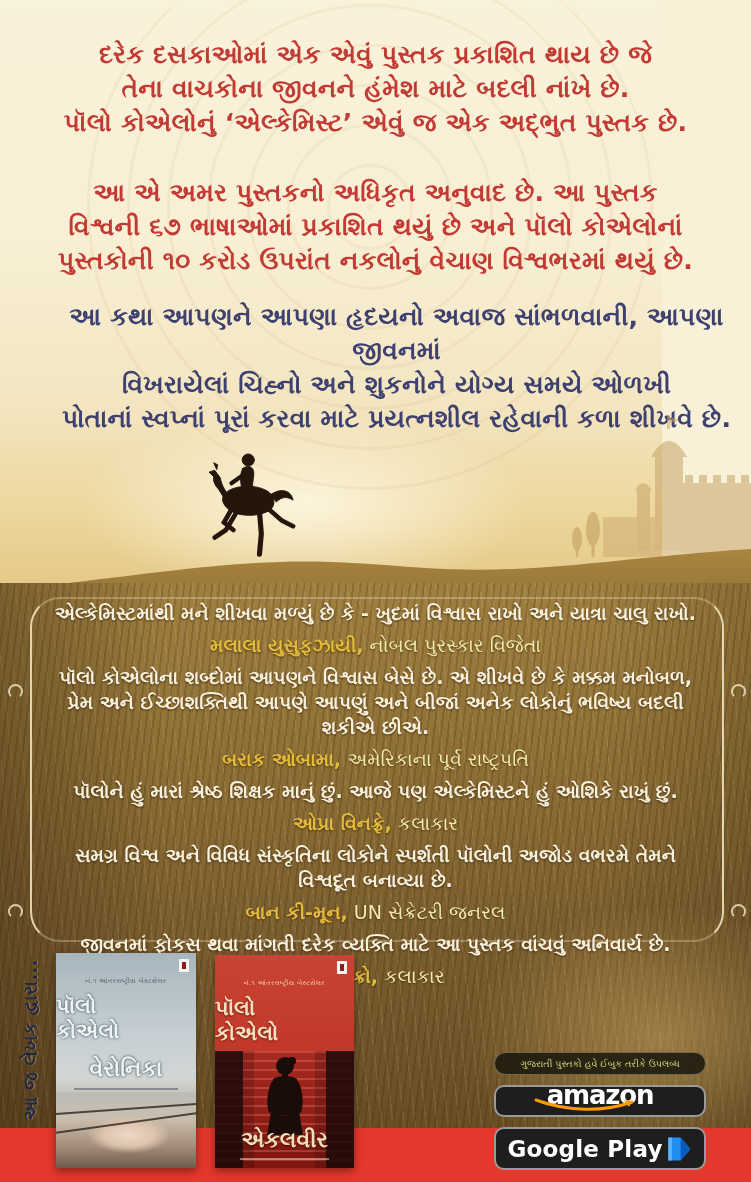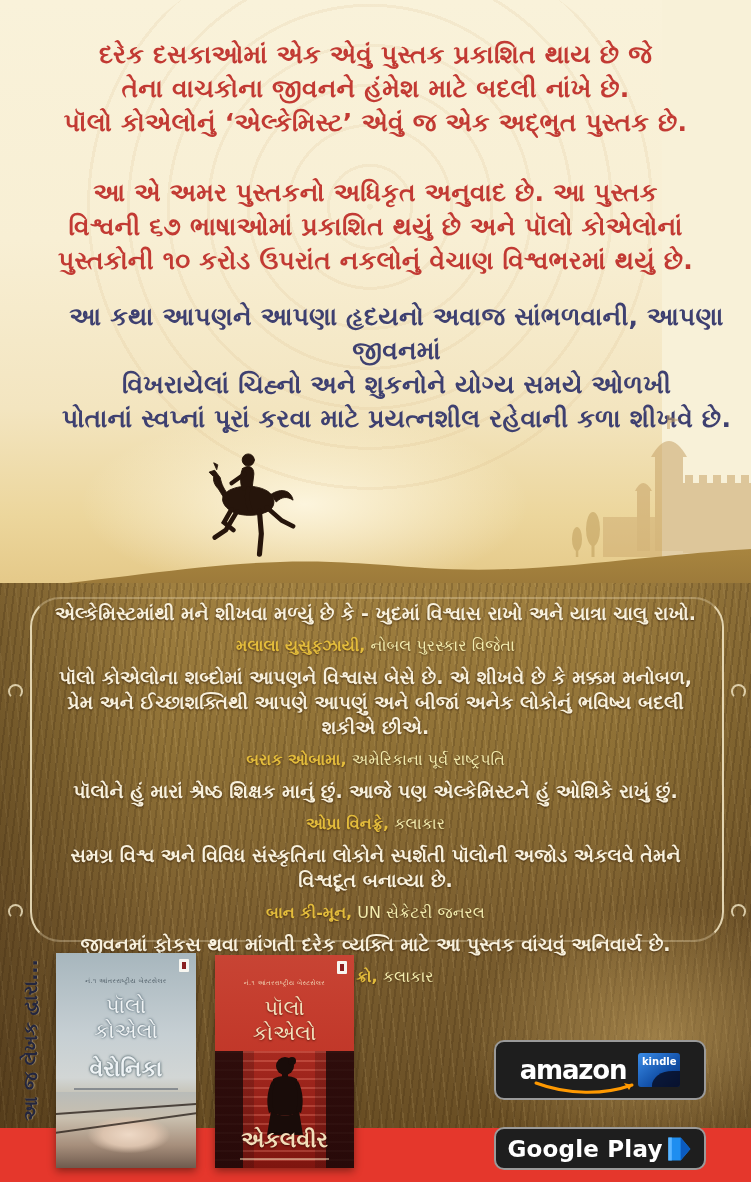--- a/index.html
+++ b/index.html
@@ -46,21 +46,21 @@
   .curl{
     position:absolute;width:11px;height:11px;border-radius:50%;
     border:2px solid rgba(246,234,200,.8);border-bottom-color:transparent;
   }
   .testimonials{
     position:absolute;left:44px;top:601px;width:663px;
     display:flex;flex-direction:column;gap:7px;text-align:center;
   }
   .quote{color:#f8f1dd;font-size:19px;line-height:25px;font-weight:bold;
     text-shadow:0 1px 2px rgba(60,35,8,.85);}
-  .attr{font-size:16px;line-height:25px;}
+  .attr{font-size:19px;line-height:25px;}
   .attr .name{color:#e3bc3c;font-weight:bold;text-shadow:0 1px 2px rgba(60,35,8,.75);}
   .attr .role{color:#f3ecae;text-shadow:0 1px 2px rgba(60,35,8,.7);}
   
   .red-band{position:absolute;left:0;top:1128px;width:751px;height:54px;background:#e5372c;}
   
   .side-note{
     position:absolute;left:-66px;top:1027px;width:196px;height:26px;text-align:center;
     transform:rotate(-90deg);font-weight:bold;font-size:19px;color:#23263f;
     text-shadow:0 1px 1px rgba(255,240,200,.4);
   }
@@ -68,21 +68,21 @@
   .book{position:absolute;box-shadow:0 3px 8px rgba(20,10,0,.45);overflow:hidden;}
   .book1{left:56px;top:953px;width:140px;height:215px;
     background:linear-gradient(180deg,#a7b6bd 0%,#c6cfd3 38%,#d2d6d5 58%,#c5c2b6 66%,#a08a7a 100%);}
   .book2{left:215px;top:955px;width:139px;height:213px;
     background:linear-gradient(180deg,#c84434 0%,#c03527 55%,#9c2019 100%);}
   .pub-line{font-size:6.5px;text-align:center;padding-top:24px;letter-spacing:.4px;}
   .book1 .pub-line{color:#4c5a63;}
   .book2 .pub-line{color:#f2d9b8;}
   .logo-box{position:absolute;top:6px;right:7px;width:10px;height:13px;background:#f7f6f0;border-radius:1px;}
   .logo-box::after{content:"";position:absolute;left:3px;top:3px;width:4px;height:7px;background:#8a2020;}
-  .book-author{text-align:center;font-size:21px;line-height:25px;font-weight:normal;margin-top:9px;}
+  .book-author{font-size:21px;line-height:25px;font-weight:bold;margin-top:9px;}
   .book1 .book-author{color:#f0f4f5;text-shadow:0 0 2px #5d707b,0 0 3px #5d707b;}
   .book2 .book-author{color:#f3e2bd;text-shadow:0 1px 2px rgba(90,20,10,.85);}
   .book1 .book-title{ text-align:center;font-size:22px;font-weight:bold;margin-top:12px;
     color:#eef3f5;text-shadow:0 0 2px #55686f,0 0 3px #55686f;}
   .subtitle-bar{height:2px;width:74%;margin:7px auto 0;background:rgba(70,80,95,.5);}
   .photo1{position:absolute;bottom:0;left:0;width:100%;height:76px;
     background:
       radial-gradient(ellipse 58px 26px at 52% 56%, #eed9c6 0%, #dcc3ae 45%, rgba(0,0,0,0) 72%),
       linear-gradient(180deg,#b9bcb9 0%,#c9bfae 35%,#a78f7c 70%,#6f5b4e 100%);}
   .wire{position:absolute;height:2px;background:rgba(35,25,20,.75);width:120%;left:-10%;}
@@ -98,21 +98,21 @@
   
   .note-pill{
     position:absolute;left:494px;top:1052px;width:212px;height:23px;border-radius:12px;
     background:rgba(28,24,14,.88);border:1px solid rgba(200,190,150,.45);
     color:#d3dd7d;font-size:9.5px;display:flex;align-items:center;justify-content:center;box-sizing:border-box;
   }
   .store-badge{
     position:absolute;left:494px;width:212px;background:#1e1e1e;border:2px solid #9a9a9a;
     border-radius:10px;display:flex;align-items:center;justify-content:center;box-sizing:border-box;cursor:pointer;
   }
-  .amazon-badge{top:1040px;height:60px;gap:12px;}
+  .amazon-badge{top:1085px;height:32px;gap:12px;flex-direction:column;}
   .gplay-badge{top:1127px;height:43px;gap:0;}
   .amazon-wordmark{position:relative;color:#fff;font-size:26px;font-weight:bold;letter-spacing:-1.2px;line-height:26px;}
   .amazon-smile{position:absolute;left:2px;bottom:-8px;}
   .kindle-tile{width:42px;height:34px;border-radius:3px;position:relative;overflow:hidden;
     background:linear-gradient(140deg,#3b8de8 0%,#1250a8 60%,#0a2f6e 100%);}
   .kindle-tile::after{content:"";position:absolute;right:-6px;bottom:-8px;width:34px;height:24px;
     background:rgba(8,10,30,.8);border-radius:60% 0 0 0;}
   .kindle-label{position:relative;z-index:1;display:block;color:#fff;font-size:10px;font-weight:bold;
     text-align:center;margin-top:3px;}
   .gplay-label{color:#fff;font-size:23px;font-weight:600;letter-spacing:.2px;}
@@ -209,21 +209,21 @@
     <div class="quote">પૉલો કોએલોના શબ્દોમાં આપણને વિશ્વાસ બેસે છે. એ શીખવે છે કે મક્કમ મનોબળ, પ્રેમ અને ઈચ્છાશક્તિથી આપણે આપણું અને બીજાં અનેક લોકોનું ભવિષ્ય બદલી શકીએ છીએ.</div>
     <div class="attr">
       <span class="name">બરાક ઓબામા,</span>
       <span class="role">અમેરિકાના પૂર્વ રાષ્ટ્રપતિ</span>
     </div>
     <div class="quote">પૉલોને હું મારાં શ્રેષ્ઠ શિક્ષક માનું છું. આજે પણ એલ્કેમિસ્ટને હું ઓશિકે રાખું છું.</div>
     <div class="attr">
       <span class="name">ઓપ્રા વિનફ્રે,</span>
       <span class="role">કલાકાર</span>
     </div>
-    <div class="quote">સમગ્ર વિશ્વ અને વિવિધ સંસ્કૃતિના લોકોને સ્પર્શતી પૉલોની અજોડ એકલવે તેમને વિશ્વદૂત બનાવ્યા છે.</div>
+    <div class="quote">સમગ્ર વિશ્વ અને વિવિધ સંસ્કૃતિના લોકોને સ્પર્શતી પૉલોની અજોડ વભરમે તેમને વિશ્વદૂત બનાવ્યા છે.</div>
     <div class="attr">
       <span class="name">બાન કી-મૂન,</span>
       <span class="role">UN સેક્રેટરી જનરલ</span>
     </div>
     <div class="quote">જીવનમાં ફોકસ થવા માંગતી દરેક વ્યક્તિ માટે આ પુસ્તક વાંચવું અનિવાર્ય છે.</div>
     <div class="attr">
       <span class="name">રસેલ ક્રો,</span>
       <span class="role">કલાકાર</span>
     </div>
   </div>

